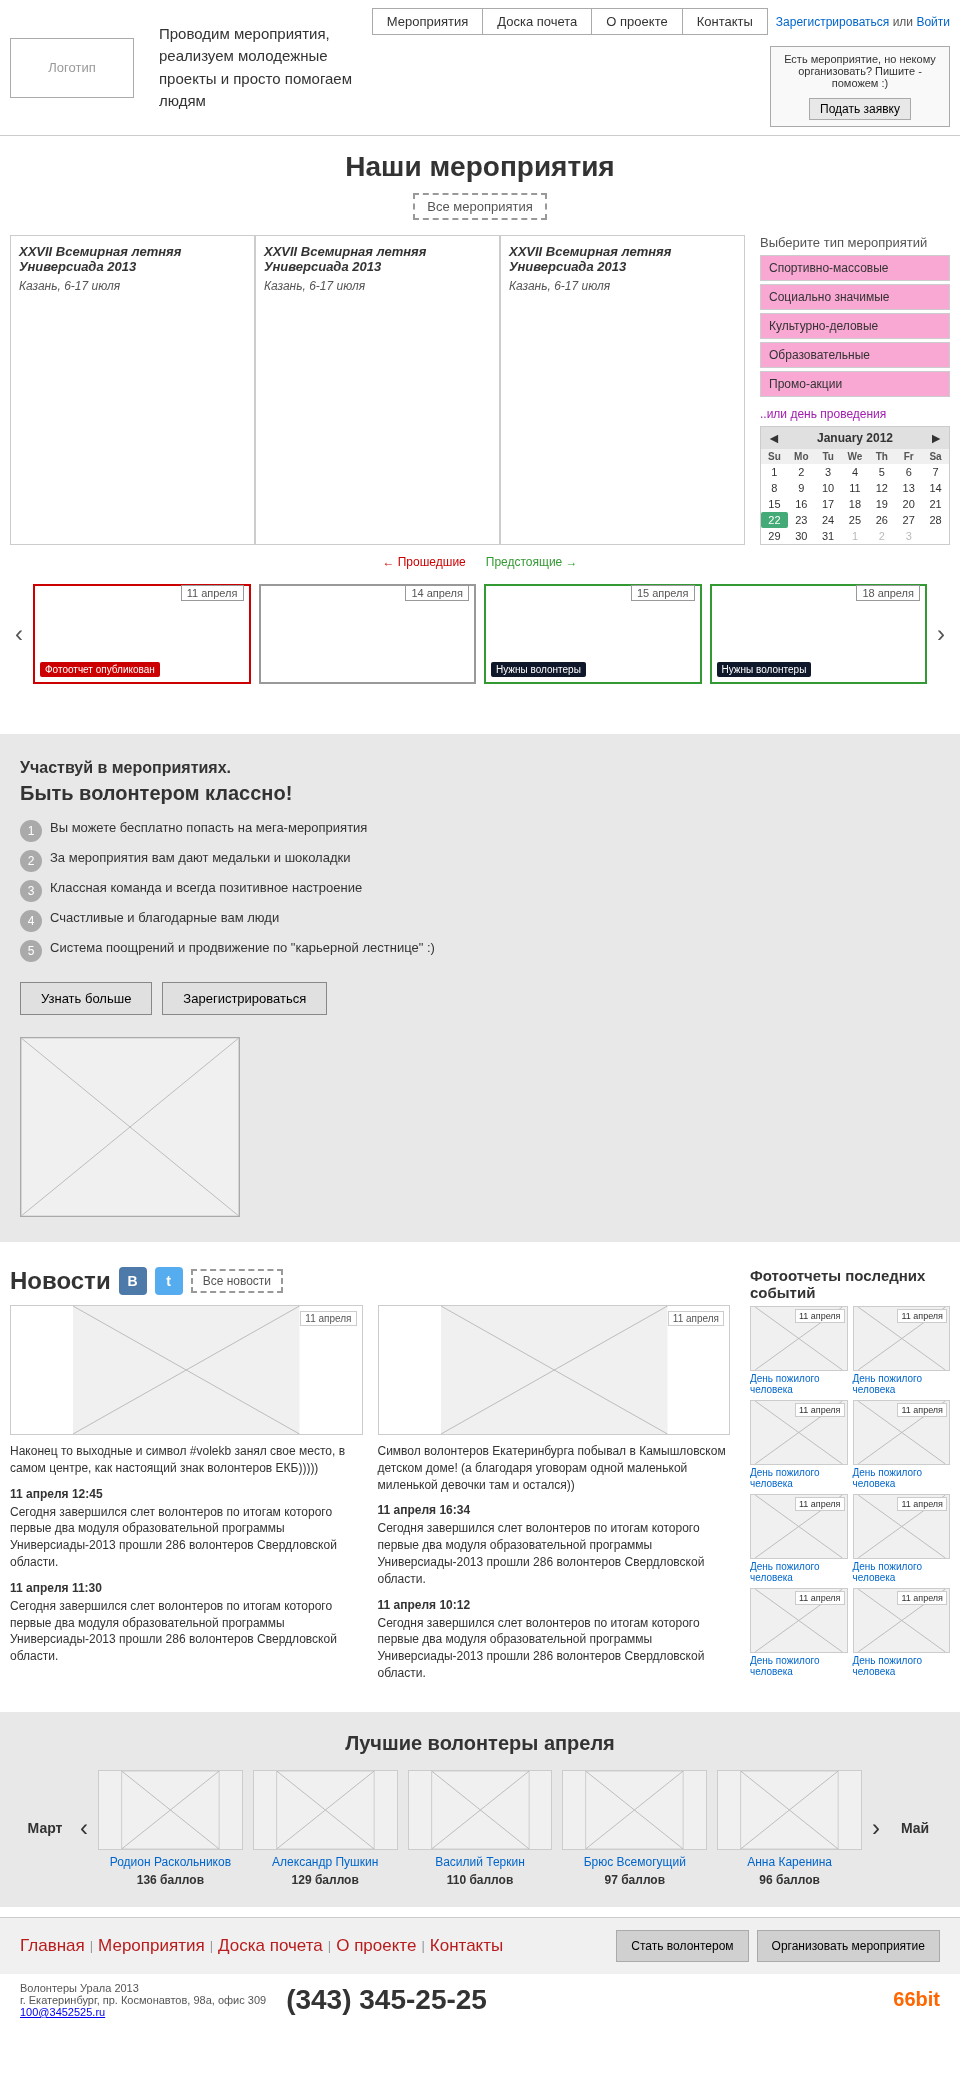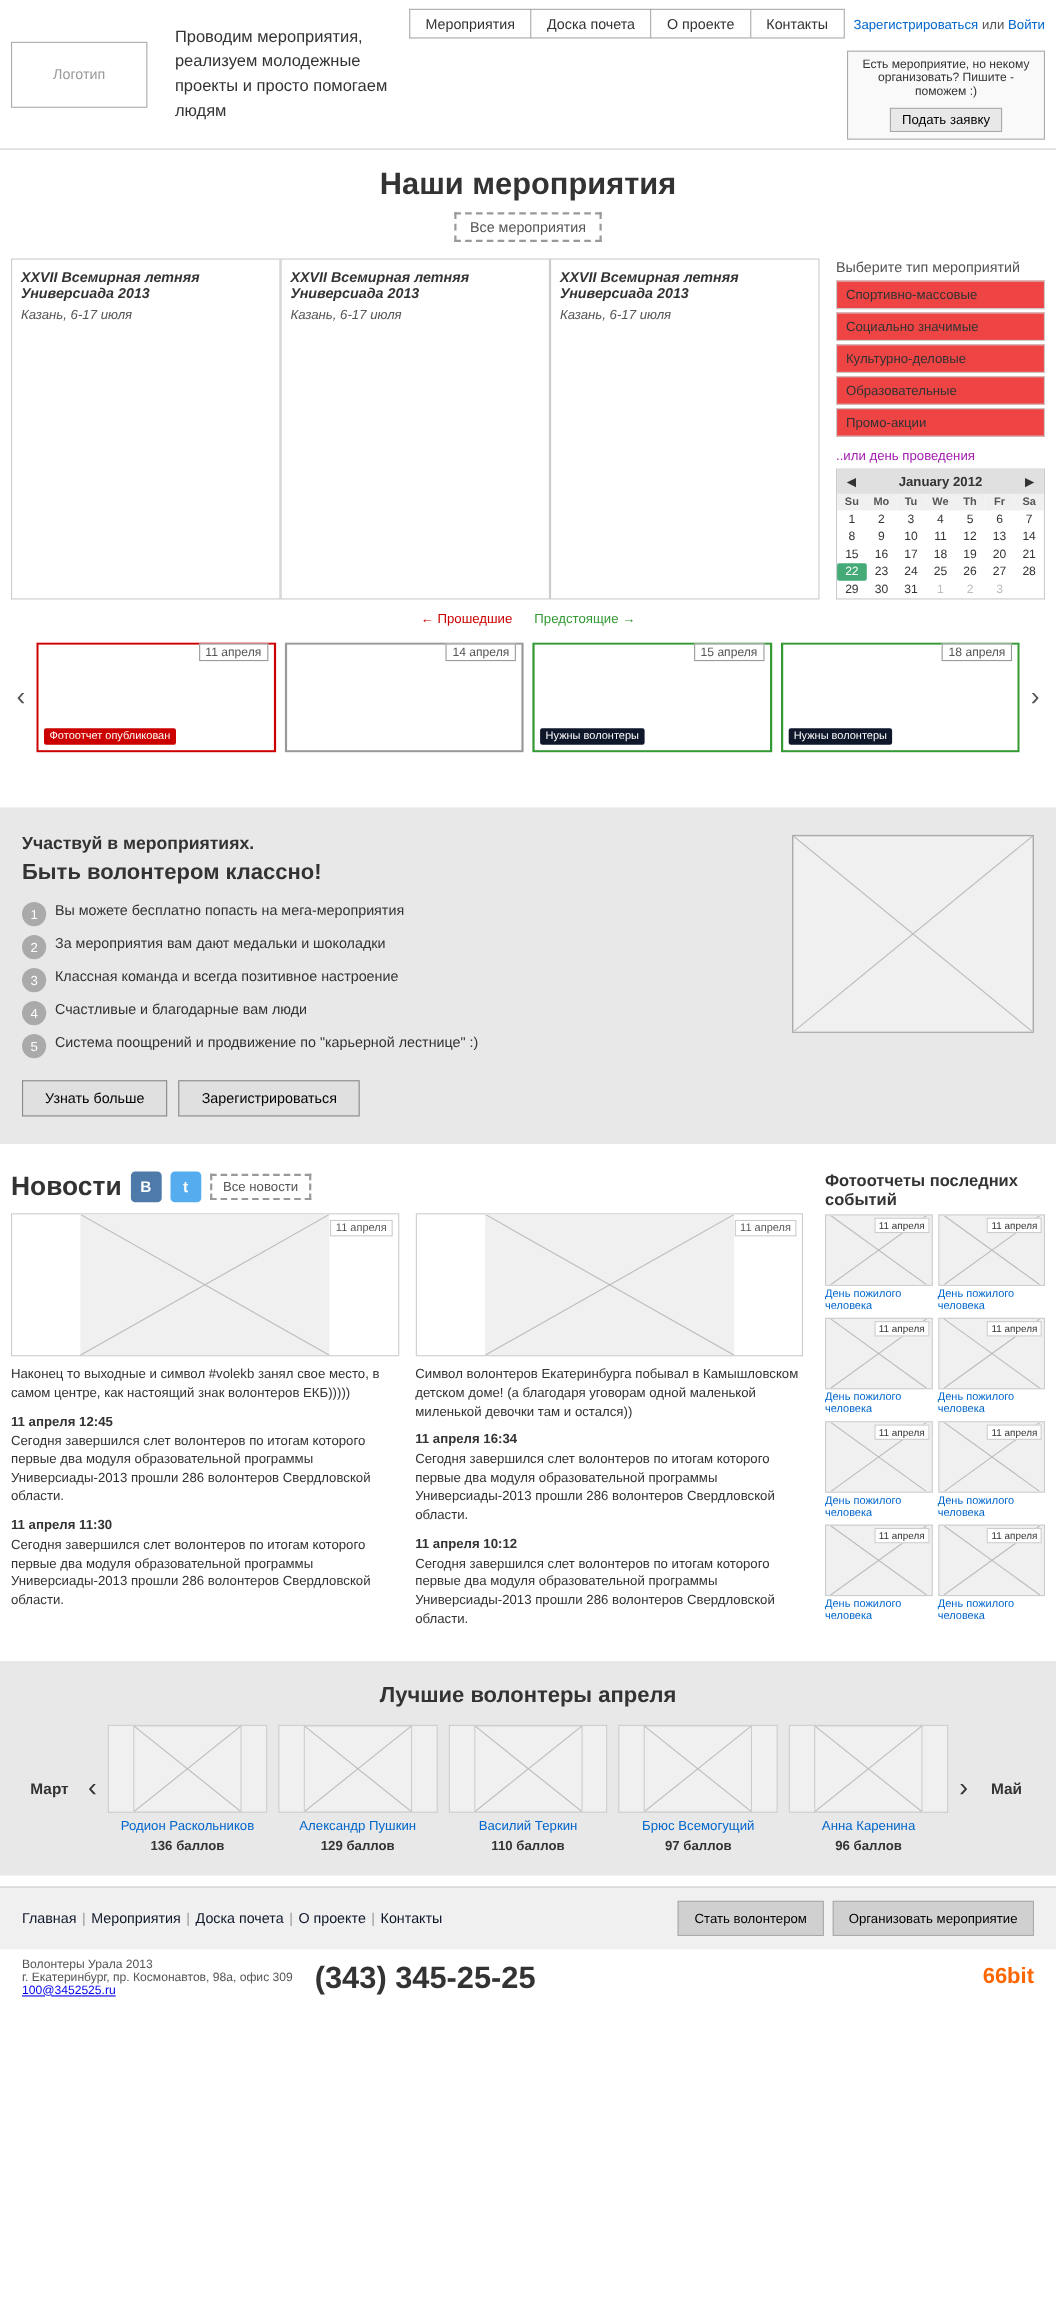--- a/index.html
+++ b/index.html
@@ -24,21 +24,21 @@
     .all-events-btn { border: 2px dashed #999; padding: 4px 12px; font-size: 13px; color: #555; cursor: pointer; background: none; }
 
     .events-grid { display: flex; gap: 0; }
     .event-cards { display: flex; flex: 1; font-style: italic; }
     .event-card { flex: 1; border: 1px solid #ccc; padding: 8px; min-height: 140px; }
     .event-card-title { font-size: 13px; font-weight: bold; margin-bottom: 5px; }
     .event-card-subtitle { font-size: 12px; color: #555; }
 
     .event-type-panel { width: 190px; margin-left: 15px; flex-shrink: 0; }
     .event-type-panel .panel-title { font-size: 13px; color: #555; margin-bottom: 5px; }
-    .event-type-item { border: 1px solid #ccc; padding: 5px 8px; margin-bottom: 3px; font-size: 12px; cursor: pointer; background: #ef4444; }
+    .event-type-item { border: 1px solid #ccc; padding: 5px 8px; margin-bottom: 3px; font-size: 12px; cursor: pointer; background: #f9a8d4; }
 
     
     .calendar-section-title { font-size: 12px; color: #a21caf; margin-top: 10px; margin-bottom: 5px; }
     .calendar { border: 1px solid #ccc; font-size: 11px; }
     .cal-header { display: flex; align-items: center; justify-content: space-between; background: #e0e0e0; padding: 3px 6px; font-size: 12px; font-weight: bold; }
     .cal-header button { border: none; background: none; cursor: pointer; font-size: 14px; color: #333; }
     .cal-grid { display: grid; grid-template-columns: repeat(7, 1fr); }
     .cal-day-label { text-align: center; padding: 2px; background: #f0f0f0; font-size: 10px; font-weight: bold; color: #555; }
     .cal-day { text-align: center; padding: 2px 0; cursor: default; }
     .cal-day.today { background: #4a7; color: #fff; border-radius: 2px; }
@@ -52,21 +52,21 @@
     .scroll-event-card.red-border { border-color: #c00; }
     .scroll-event-card.green-border { border-color: #393; }
     .scroll-event-date-badge { position: absolute; top: -1px; right: 5px; background: #fff; border: 1px solid #999; font-size: 11px; padding: 1px 5px; color: #555; }
     .scroll-event-badge { position: absolute; bottom: 5px; left: 5px; background: #777; color: #fff; font-size: 10px; padding: 2px 5px; border-radius: 2px; }
     .scroll-event-badge.red-badge { background: #c00; }
     .scroll-event-badge.green-badge { background: #0f172a; }
     .past-label { color: #c00; font-size: 12px; }
     .future-label { color: #393; font-size: 12px; }
 
     
-    .volunteer-banner { background: #e8e8e8; padding: 25px 20px; display: flex; gap: 22px; margin: 15px 0; }
+    .volunteer-banner { background: #e8e8e8; padding: 25px 20px; display: flex; gap: 22px; margin: 15px 0; flex-direction: column; }
     .volunteer-text { flex: 1; }
     .volunteer-title { font-size: 16px; font-weight: bold; margin-bottom: 5px; }
     .volunteer-subtitle { font-size: 20px; font-weight: bold; color: #333; margin-bottom: 15px; }
     .volunteer-list { list-style: none; padding: 0; margin-bottom: 20px; }
     .volunteer-list li { display: flex; align-items: flex-start; gap: 8px; margin-bottom: 8px; font-size: 13px; }
     .vol-num { width: 22px; height: 22px; border-radius: 50%; background: #aaa; color: #fff; display: flex; align-items: center; justify-content: center; font-size: 12px; flex-shrink: 0; }
     .volunteer-btns { display: flex; gap: 10px; }
     .volunteer-btns button { padding: 8px 20px; border: 1px solid #888; background: #e0e0e0; font-size: 13px; cursor: pointer; }
     .volunteer-img { width: 220px; height: 180px; border: 1px solid #aaa; flex-shrink: 0; display: flex; align-items: center; justify-content: center; position: relative; overflow: hidden; }
 
@@ -103,21 +103,21 @@
     .slider-arrow { font-size: 24px; color: #333; cursor: pointer; padding: 0 5px; flex-shrink: 0; }
     .slider-month-label { font-size: 14px; font-weight: bold; width: 50px; text-align: center; }
     .vol-cards { display: flex; gap: 10px; flex: 1; }
     .vol-card { flex: 1; text-align: center; }
     .vol-img { width: 100%; height: 80px; border: 1px solid #ccc; position: relative; overflow: hidden; background: #f0f0f0; margin-bottom: 5px; }
     .vol-name { font-size: 12px; color: #06c; text-decoration: none; display: block; margin-bottom: 3px; }
     .vol-score { font-size: 12px; font-weight: bold; }
 
     
     .footer-links { background: #f0f0f0; padding: 12px 20px; display: flex; align-items: center; gap: 5px; border-top: 1px solid #ccc; }
-    .footer-links a { color: #0f172a; text-decoration: none; font-size: 13px; }
+    .footer-links a { color: #b91c1c; text-decoration: none; font-size: 17px; }
     .footer-links span { color: #999; }
     .footer-action-btns { margin-left: auto; display: flex; gap: 8px; }
     .footer-action-btn { padding: 8px 14px; font-size: 12px; border: 1px solid #aaa; background: #d0d0d0; cursor: pointer; }
     .footer-info { padding: 8px 20px; display: flex; align-items: center; gap: 20px; font-size: 11px; color: #555; }
     .footer-phone { font-size: 28px; font-weight: bold; color: #333; }
     .footer-logo-66bit { font-size: 20px; font-weight: bold; color: #f60; margin-left: auto; }
 
     
     .svg-placeholder { width: 100%; height: 100%; }
 

